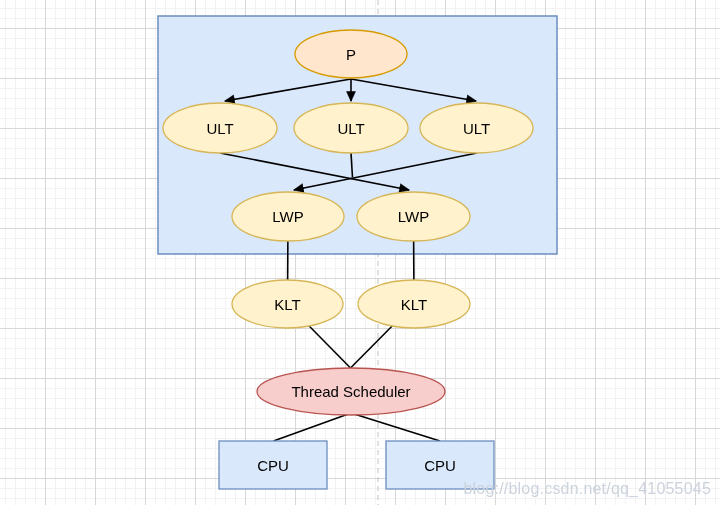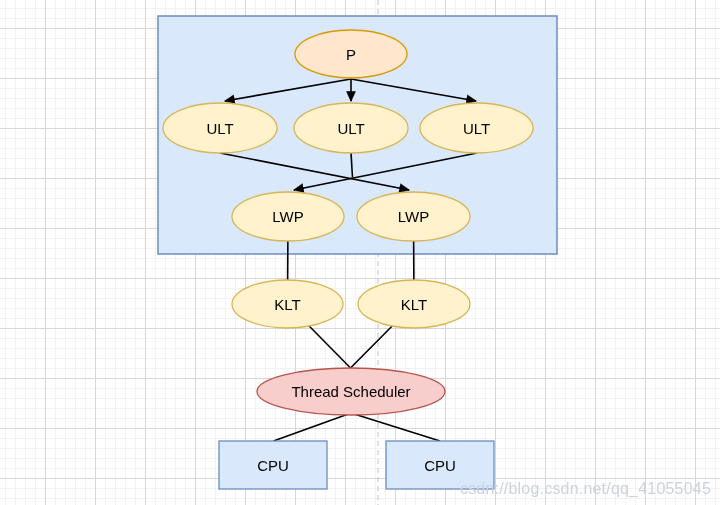--- a/index.html
+++ b/index.html
@@ -83,14 +83,14 @@
         <ellipse cx="414" cy="304" rx="56" ry="24" fill="#fff2cc" stroke="#d6b656" stroke-width="1.3"></ellipse>
         <text x="414" y="304" text-anchor="middle" dominant-baseline="central">KLT</text>
         <ellipse cx="351" cy="391.5" rx="94" ry="23.5" fill="#f8cecc" stroke="#b85450" stroke-width="1.3"></ellipse>
         <text x="351" y="391.5" text-anchor="middle" dominant-baseline="central">Thread Scheduler</text>
         <rect x="219" y="441" width="108" height="48" fill="#dae8fc" stroke="#6c8ebf" stroke-width="1.3"></rect>
         <text x="273" y="465" text-anchor="middle" dominant-baseline="central">CPU</text>
         <rect x="386" y="441" width="108" height="48" fill="#dae8fc" stroke="#6c8ebf" stroke-width="1.3"></rect>
         <text x="440" y="465" text-anchor="middle" dominant-baseline="central">CPU</text>
       </g>
   </svg>
-  <div class="watermark" style="color: rgb(204, 211, 221);">csdn://blog.csdn.net/qq_41055045</div>
+  <div class="watermark" style="color: rgb(204, 211, 221);">blog://blog.csdn.net/qq_41055045</div>
 </div>
 
 </body></html>

